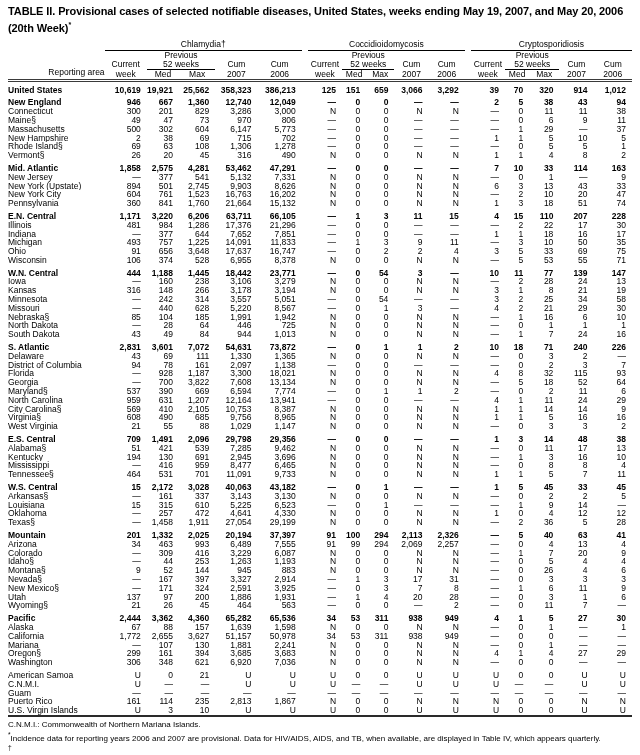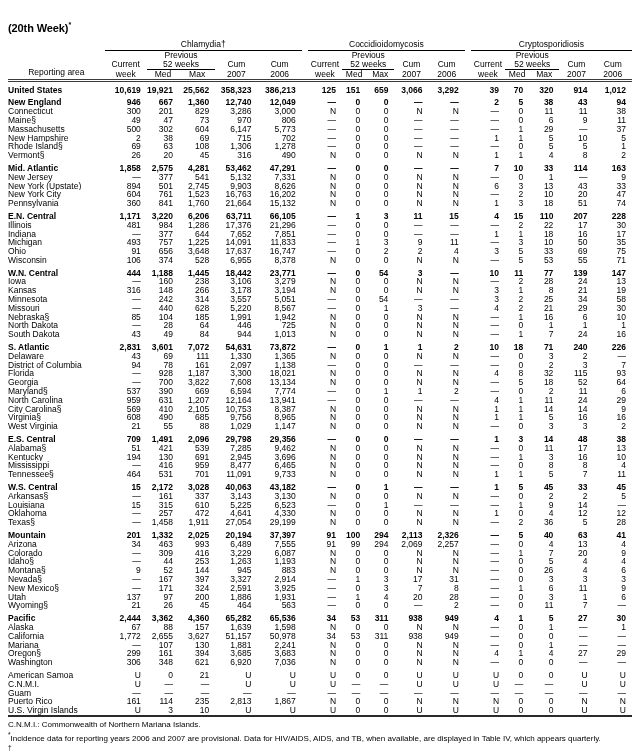--- a/index.html
+++ b/index.html
@@ -29,21 +29,21 @@
   th, td {
     margin: 0; padding: 0;
     font-size: 8.5px;
     line-height: 8.8px;
     white-space: nowrap;
     font-weight: normal;
     vertical-align: bottom;
   }
   thead th { font-weight: normal; text-align: center; }
   th.area-h {
-    text-align: center;
+    text-align: right;
     vertical-align: bottom;
     padding-bottom: 2px;
   }
   th.grp {
     border-bottom: 1px solid #000;
     padding-bottom: 1px;
     line-height: 10.5px;
   }
   th.ul { border-bottom: 1px solid #000; }
   thead { border-bottom: 3px double #3a3a3a; }
@@ -63,21 +63,21 @@
   }
   .fn { padding-left: 7px; text-indent: -7px; }
   .fn .mk { font-size: 6.5px; vertical-align: super; }
 </style>
 </head>
 <body>
 
 <div class="page">
 
   <div class="title">
-    <br>
+    <span>TABLE II. Provisional cases of selected notifiable diseases, United States, weeks ending May 19, 2007, and May 20, 2006</span><br>
     <span>(20th Week)</span><sup>*</sup>
   </div>
 
   <table class="nndss">
     <colgroup>
       <col style="width:96px">
       <col style="width:42px">
         <col style="width:32px">
         <col style="width:36px">
         <col style="width:42px">

